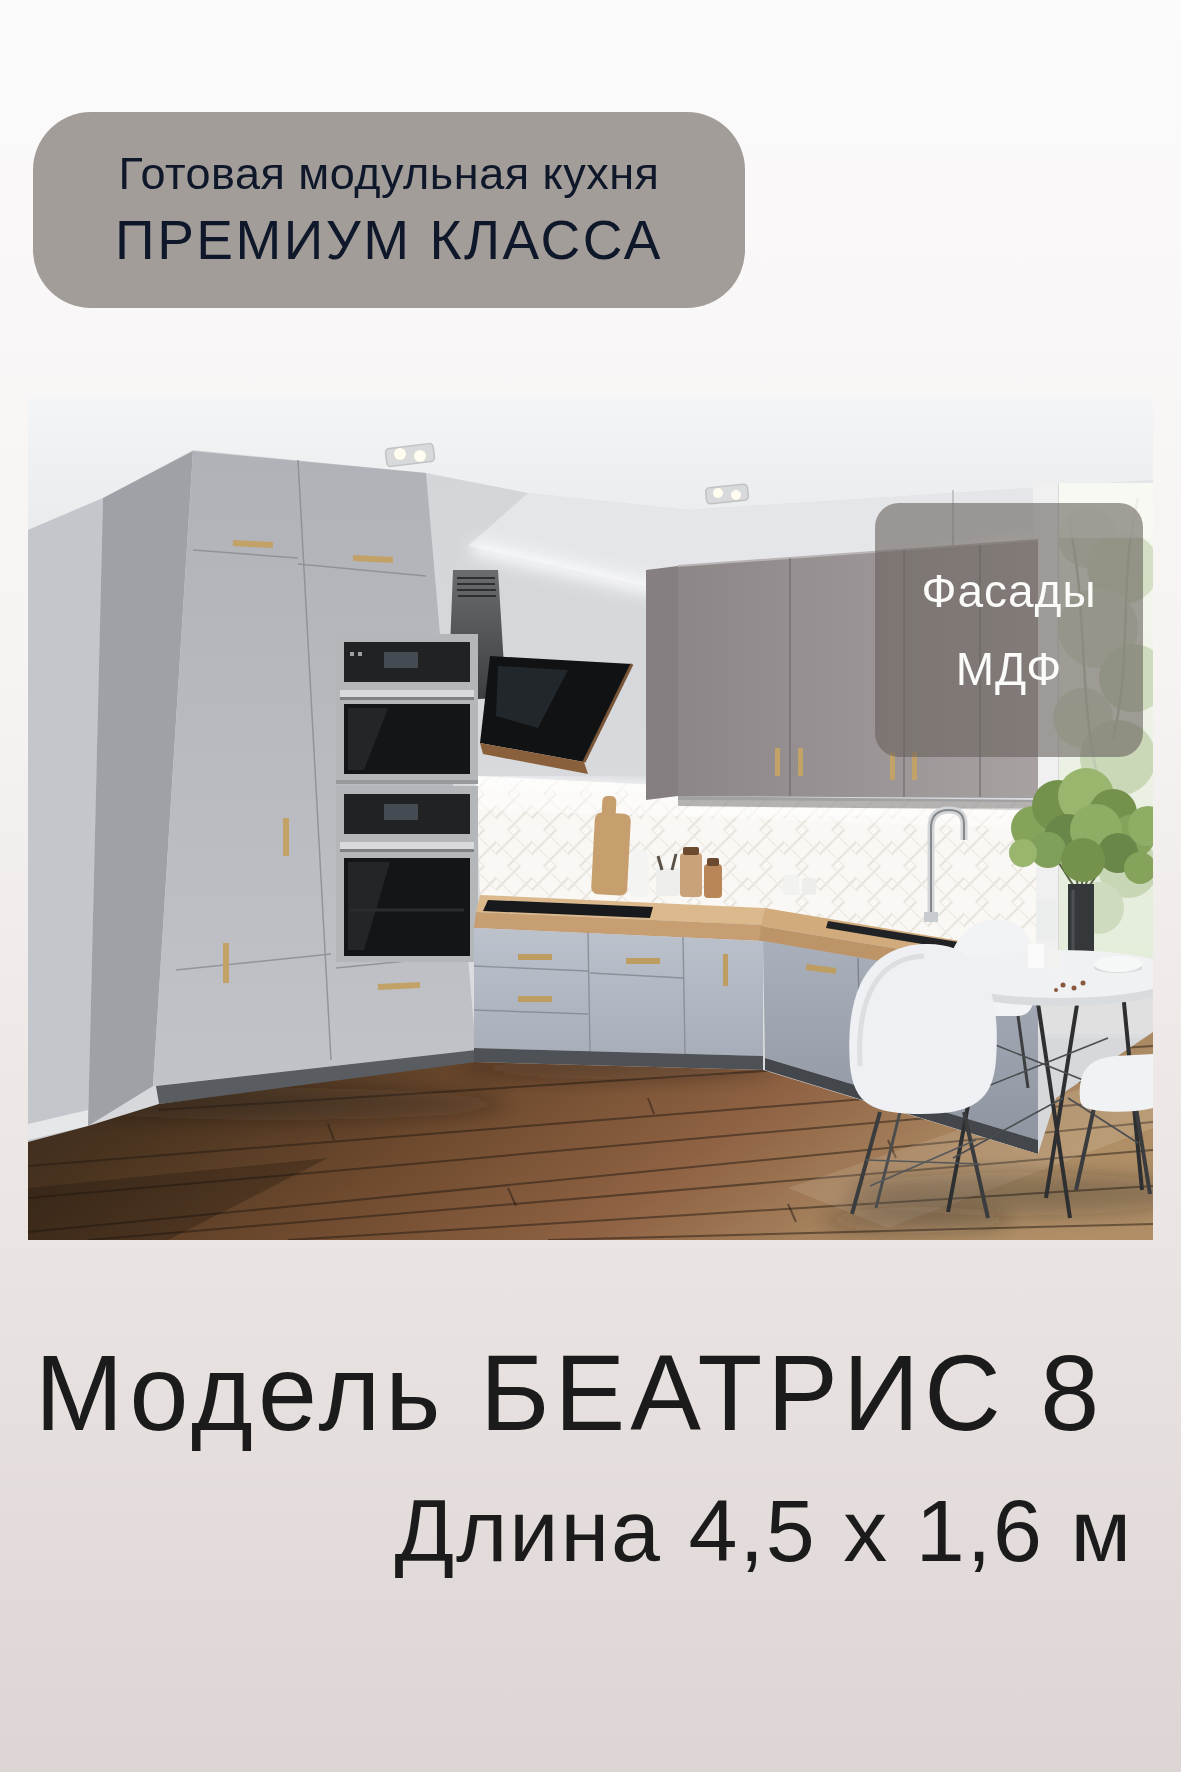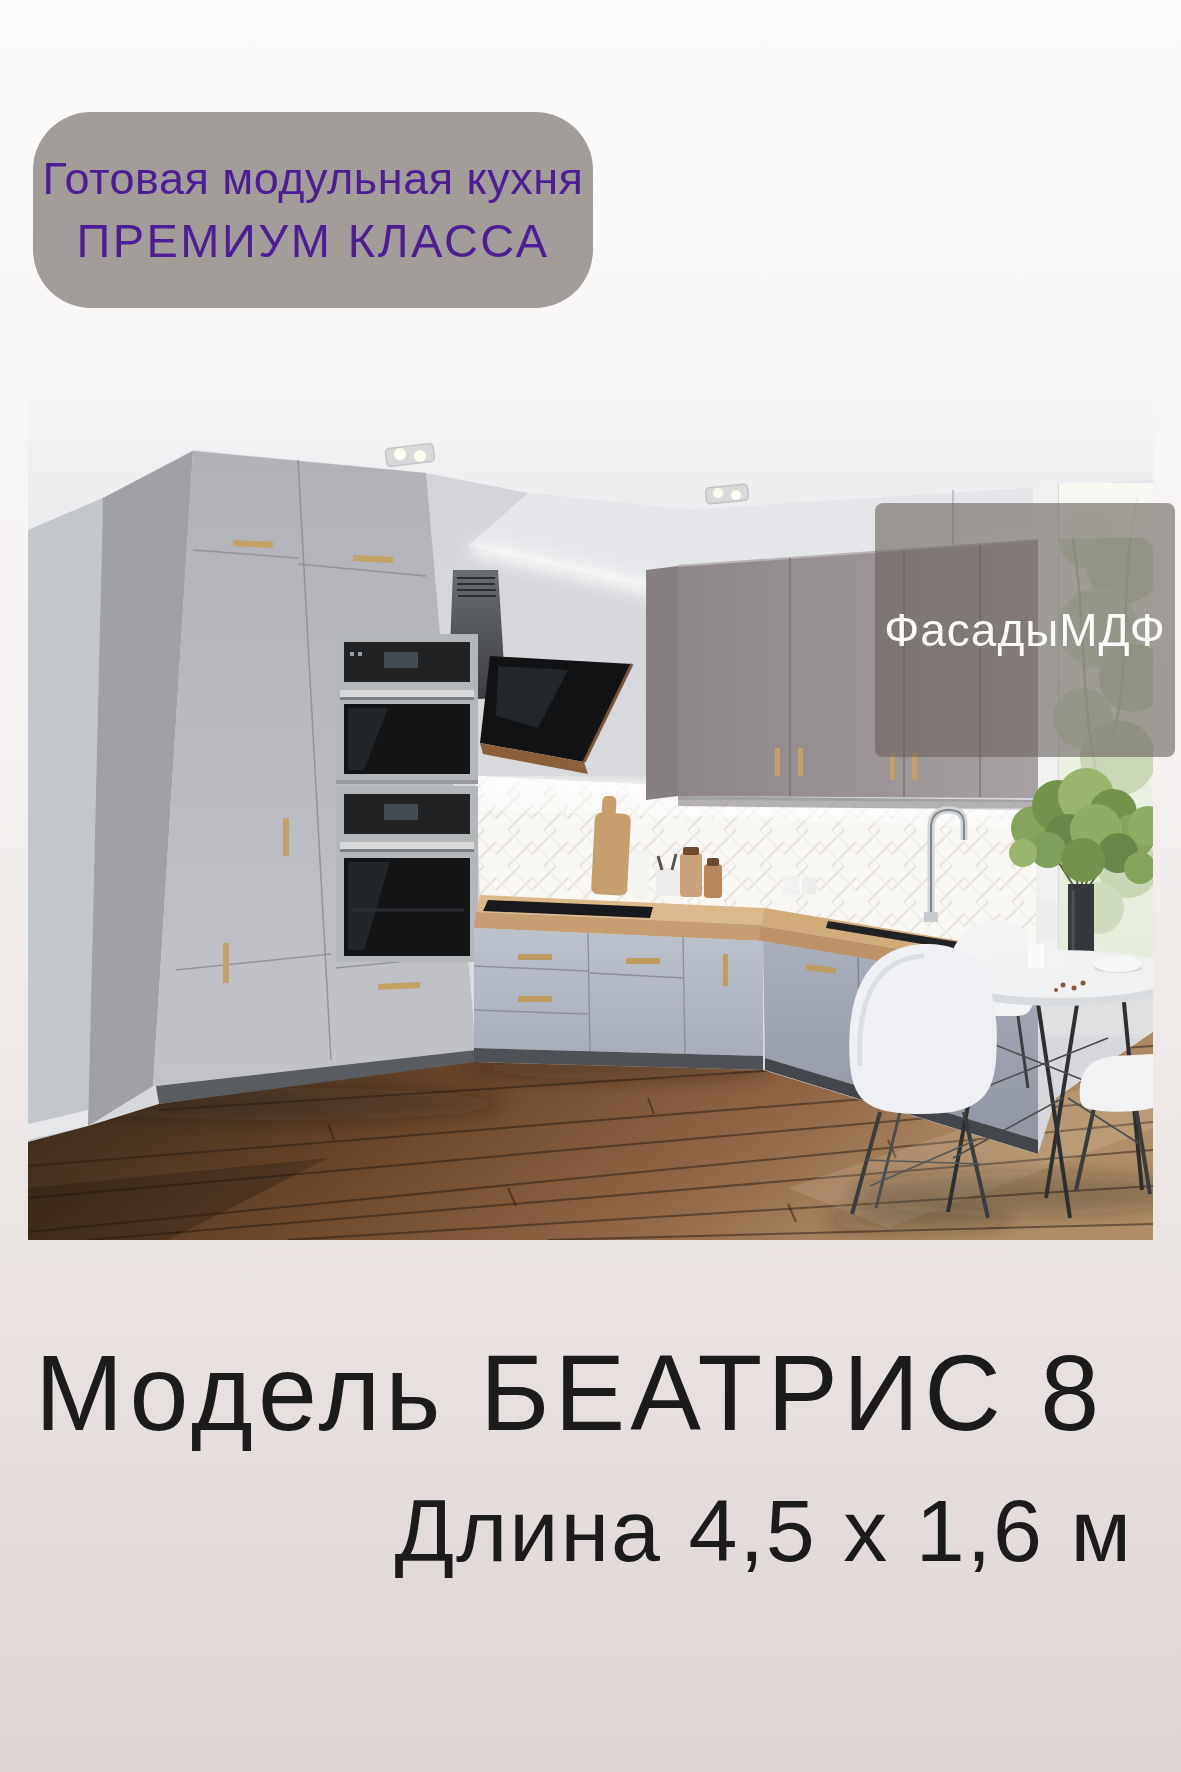--- a/index.html
+++ b/index.html
@@ -5,38 +5,38 @@
   html,body{margin:0;padding:0;background:#888;}
   .card{
     position:relative;
     width:1181px;height:1772px;
     overflow:hidden;
     background:linear-gradient(180deg,#fcfbfb 0%,#f6f3f2 38%,#eae4e2 70%,#dcd5d3 100%);
     font-family:"Liberation Sans",sans-serif;
   }
   
   .badge-top{
-    position:absolute;left:33px;top:112px;width:560px;height:196px;
+    position:absolute;left:33px;top:112px;width:712px;height:196px;
     background:#a29d99;border-radius:58px;
     display:flex;flex-direction:column;align-items:center;justify-content:center;
-    color:#4c1d95;
+    color:#0f172a;
   }
   .badge-top .l1{font-size:45px;letter-spacing:0.5px;line-height:1.35;}
-  .badge-top .l2{font-size:47px;letter-spacing:2.5px;line-height:1.3;}
+  .badge-top .l2{font-size:55px;letter-spacing:2.5px;line-height:1.3;}
   
   .photo{
     position:absolute;left:28px;top:398px;width:1125px;height:842px;
     background:#d6d8db;overflow:hidden;
   }
   .photo svg{display:block;width:100%;height:100%;}
   
   .badge-facade{
-    position:absolute;left:875px;top:503px;width:300px;height:254px;
-    background:rgba(104,97,92,0.60);border-radius:8px;
-    display:flex;flex-direction:row;align-items:center;justify-content:center;
+    position:absolute;left:875px;top:503px;width:268px;height:254px;
+    background:rgba(104,97,92,0.60);border-radius:24px;
+    display:flex;flex-direction:column;align-items:center;justify-content:center;
     color:#fbfbfa;text-align:center;
   }
   .badge-facade div{font-size:46px;line-height:78px;letter-spacing:1px;}
   
   .title-model{
     position:absolute;left:35px;top:1332px;
     font-size:106px;letter-spacing:5px;color:#1b1b1b;white-space:nowrap;
     transform:scaleY(1.02);
   }
   .title-dims{

